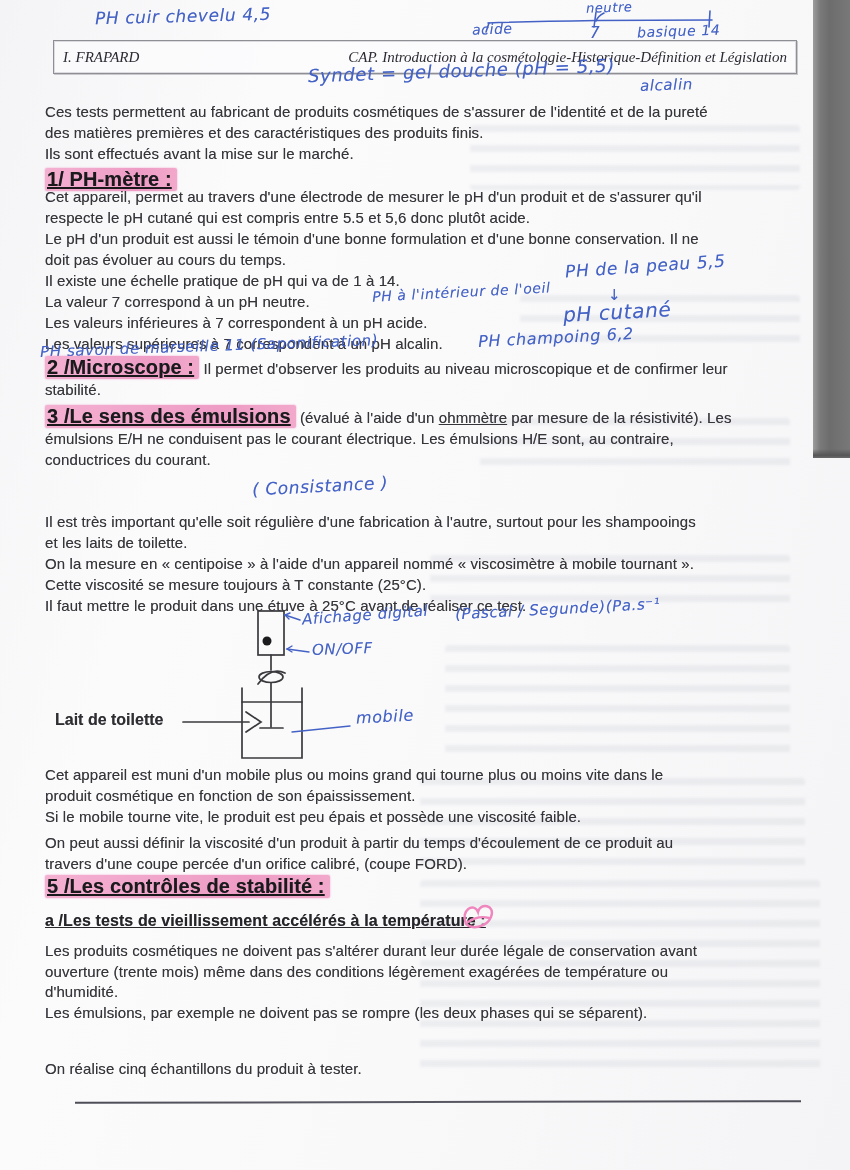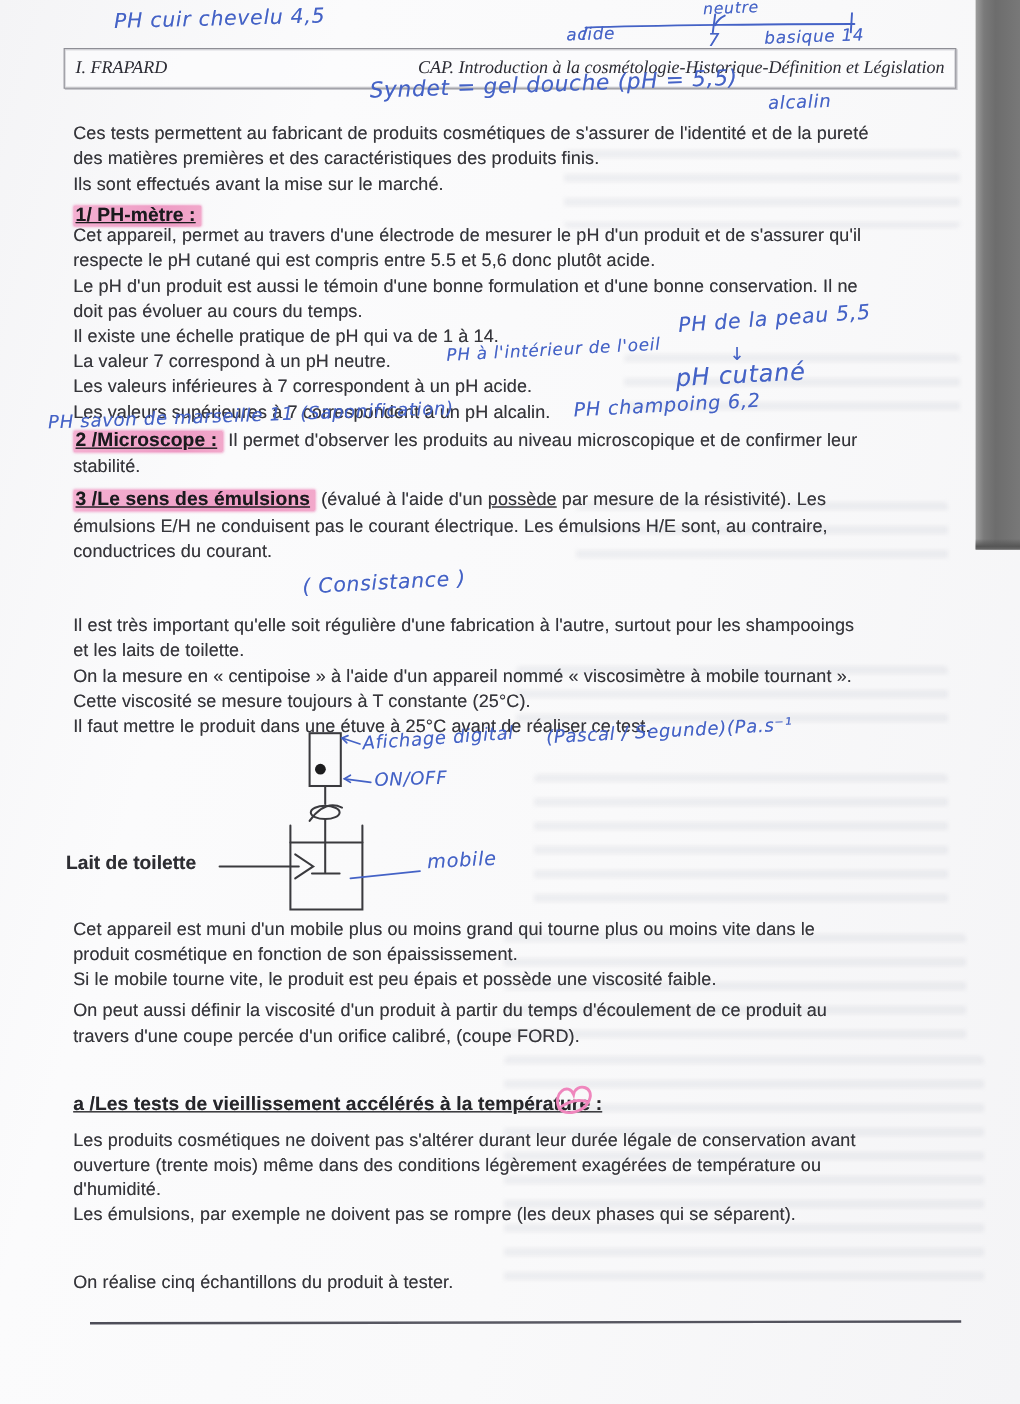--- a/index.html
+++ b/index.html
@@ -3,27 +3,27 @@
 <meta charset="utf-8">
 <style>
   html,body { margin:0; padding:0; background:#e9e9ea; }
   .page {
     position:relative; width:850px; height:1170px; overflow:hidden;
     background:linear-gradient(105deg,#f4f4f6 0%,#fbfbfc 25%,#f9f9fa 60%,#f4f4f6 100%);
     font-family:"Liberation Sans",sans-serif;
   }
   .print {
     position:absolute; font-size:15px; line-height:21px; color:#35353a;
-    letter-spacing:0.1px; text-shadow:0 0 0.4px rgba(40,40,45,.5); width:740px;margin-left:16px;
+    letter-spacing:0.1px; text-shadow:0 0 0.4px rgba(40,40,45,.5); width:740px;
   }
   .hl {
     background:linear-gradient(100deg,#f4b0d1,#ee9cc5 70%,#f2a9cb);
     box-shadow:0 0 2px rgba(238,140,190,.8);
     padding:0 5px 1px 2px; border-radius:2px;
-    font-weight:bold; text-decoration:underline; color:#1a1a1d; font-size:16px;
+    font-weight:bold; text-decoration:underline; color:#1a1a1d; font-size:20px;
   }
   .hd { font-weight:bold; text-decoration:underline; color:#26262a; font-size:16px; }
   .u  { text-decoration:underline; }
   .hw {
     position:absolute; font-family:"DejaVu Sans",sans-serif; font-style:italic;
     color:#4462c6; white-space:nowrap; letter-spacing:0.6px;
     text-shadow:0 0 0.5px rgba(70,100,200,.4);
   }
   .headerbox {
     position:absolute; left:53px; top:40px; width:744px; height:26px; box-sizing:border-box;
@@ -108,21 +108,21 @@
   <div class="hw" style="left:478px;top:328px;font-size:16px;transform:rotate(-3deg)">PH champoing 6,2</div>
 
   <div class="print" style="left:45px;top:357px">
     <span class="hl">2 /Microscope :</span>
     <span>Il permet d'observer les produits au niveau microscopique et de confirmer  leur</span><br>
     <span>stabilité.</span>
   </div>
 
   <div class="print" style="left:45px;top:406px">
     <span class="hl">3 /Le sens des émulsions</span>
-    <span>(évalué à l'aide d'un </span><span class="u">possède</span><span> par mesure de la résistivité). Les</span>
+    <span>(évalué à l'aide d'un </span><span class="u">ohmmètre</span><span> par mesure de la résistivité). Les</span>
   </div>
   <div class="print" style="left:45px;top:428px">émulsions E/H ne conduisent pas le courant électrique. Les émulsions H/E sont, au contraire,<br>conductrices du courant.</div>
 
   <div class="hw" style="left:252px;top:476px;font-size:17px;transform:rotate(-3deg)">( Consistance )</div>
   <div class="print" style="left:45px;top:511px">Il est très important qu'elle soit régulière d'une fabrication à l'autre, surtout pour les shampooings<br>et les laits de toilette.<br>On la mesure en « centipoise » à l'aide d'un appareil nommé « viscosimètre à mobile tournant ».<br>Cette viscosité se mesure toujours à T constante (25°C).<br>Il faut mettre le produit dans une étuve à 25°C avant de réaliser ce test.</div>
 
   <svg style="left:0;top:595px;width:420px;height:180px" viewBox="0 595 420 180">
     <g stroke="#3a3a3e" stroke-width="1.7" fill="none" stroke-linecap="round">
       <rect x="258" y="611" width="26" height="44"></rect>
       <circle cx="267" cy="641" r="4.5" fill="#1c1c1e" stroke="none"></circle>
@@ -146,20 +146,23 @@
   </svg>
   <div class="hw" style="left:302px;top:606px;font-size:15px;transform:rotate(-4deg)">Afichage digital</div>
   <div class="hw" style="left:455px;top:600px;font-size:15px;transform:rotate(-3deg)">(Pascal / Segunde)(Pa.s⁻¹</div>
   <div class="hw" style="left:312px;top:640px;font-size:15px;transform:rotate(-2deg)">ON/OFF</div>
   <div class="hw" style="left:356px;top:707px;font-size:16px;transform:rotate(-3deg)">mobile</div>
   <div class="boldlabel" style="left:55px;top:711px">Lait de toilette</div>
 
   <div class="print" style="left:45px;top:764px">Cet appareil est muni d'un mobile plus ou moins grand qui tourne plus ou moins vite dans le<br>produit cosmétique en fonction de son épaississement.<br>Si le mobile tourne vite, le produit est peu épais et possède une viscosité faible.</div>
   <div class="print" style="left:45px;top:832px">On peut aussi définir la viscosité d'un produit à partir du temps d'écoulement de ce produit au<br>travers d'une coupe percée d'un orifice calibré, (coupe FORD).</div>
 
+  <div class="print" style="left:45px;top:876px">
+    <span class="hl">5 /Les contrôles de stabilité :</span>
+  </div>
   <div class="print" style="left:45px;top:910px">
     <span class="hd">a /Les tests de vieillissement accélérés à la température :</span>
   </div>
   <svg style="left:458px;top:898px;width:42px;height:36px" viewBox="0 0 42 36">
     <path d="M8,26 C2,12 16,4 20,14 C22,4 38,7 33,19 C29,29 14,32 8,26 M10,24 C16,20 24,18 31,20" stroke="#ef86bd" stroke-width="2.4" fill="none" stroke-linecap="round"></path>
   </svg>
   <div class="print" style="left:45px;top:941px;line-height:20.5px">Les produits cosmétiques ne doivent pas s'altérer durant leur durée légale de conservation avant<br>ouverture (trente mois) même dans des conditions légèrement exagérées de température ou<br>d'humidité.<br>Les émulsions, par exemple ne doivent pas se rompre (les deux phases qui se séparent).</div>
   <div class="print" style="left:45px;top:1058px">On réalise cinq échantillons du produit à tester.</div>
 
   <div class="footline"></div>

